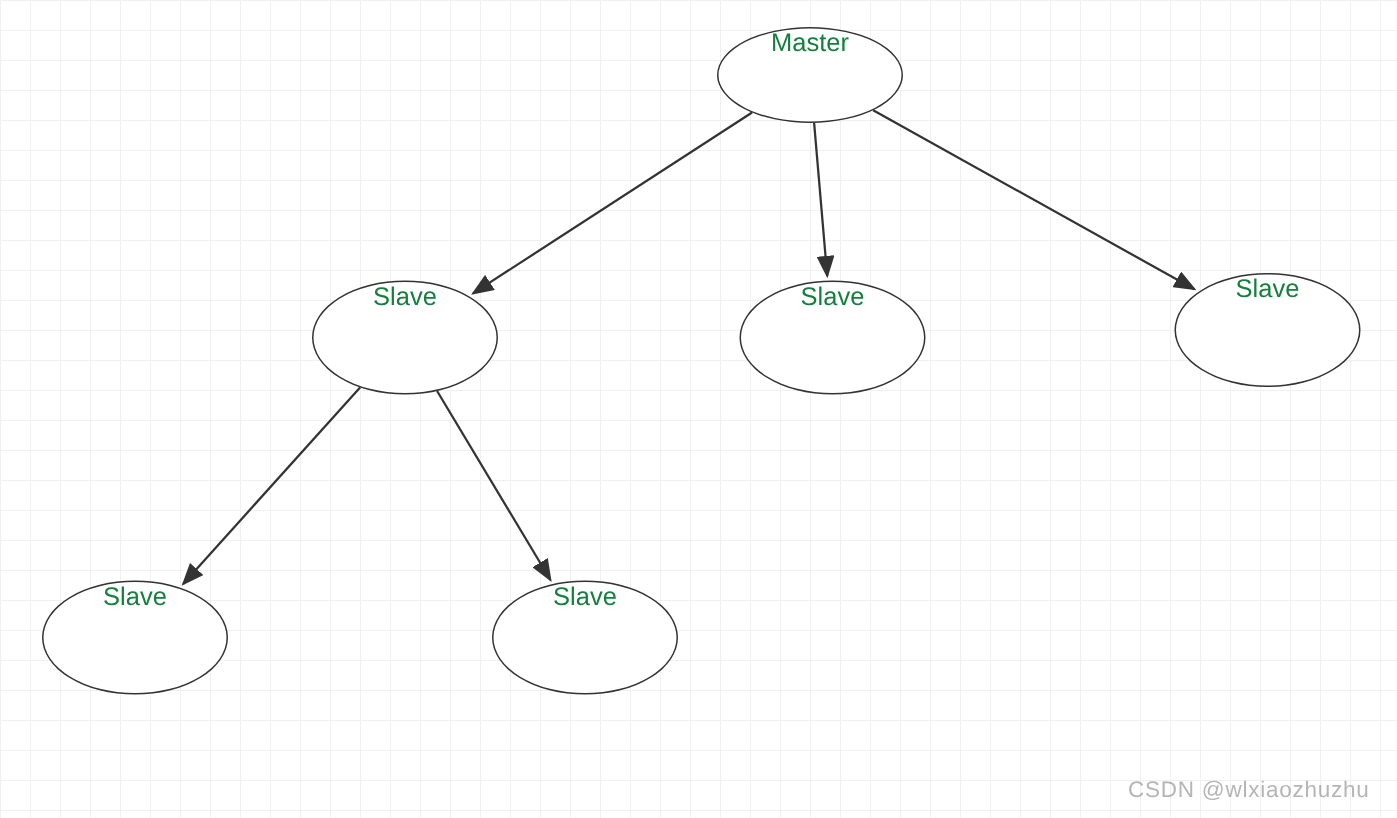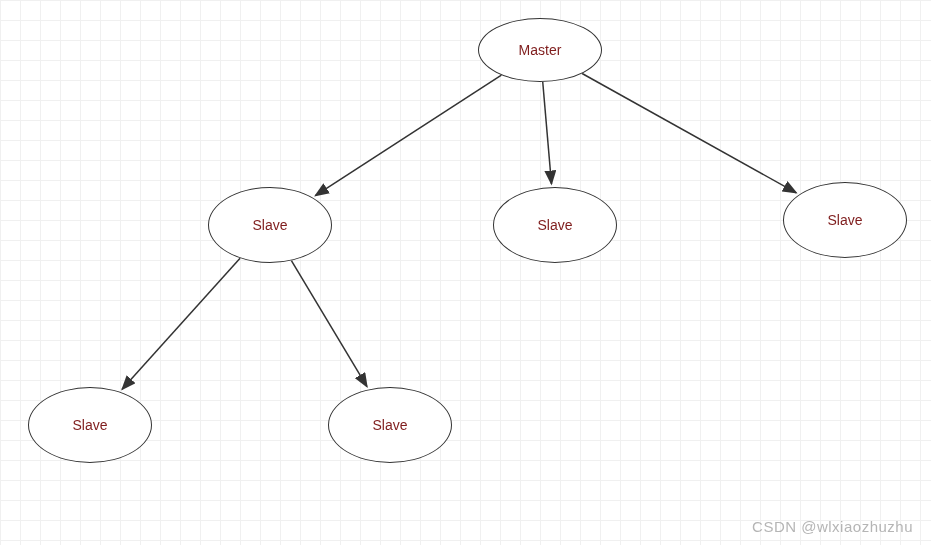--- a/index.html
+++ b/index.html
@@ -26,24 +26,24 @@
       top: 0; left: 0;
       width: 931px;
       height: 545px;
     }
     .node {
       position: absolute;
       border: 1.5px solid #333;
       border-radius: 50%;
       background: #fff;
       display: flex;
-      align-items: center;
+      align-items: flex-start;
       justify-content: center;
-      font-size: 14px;
-      color: #7f1d1d;
+      font-size: 17px;
+      color: #15803d;
       transform: translate(-50%, -50%);
     }
     .watermark {
       position: absolute;
       right: 18px;
       bottom: 10px;
       color: rgba(120,120,120,0.55);
       font-size: 15px;
       font-family: Arial, sans-serif;
       letter-spacing: 0.5px;

